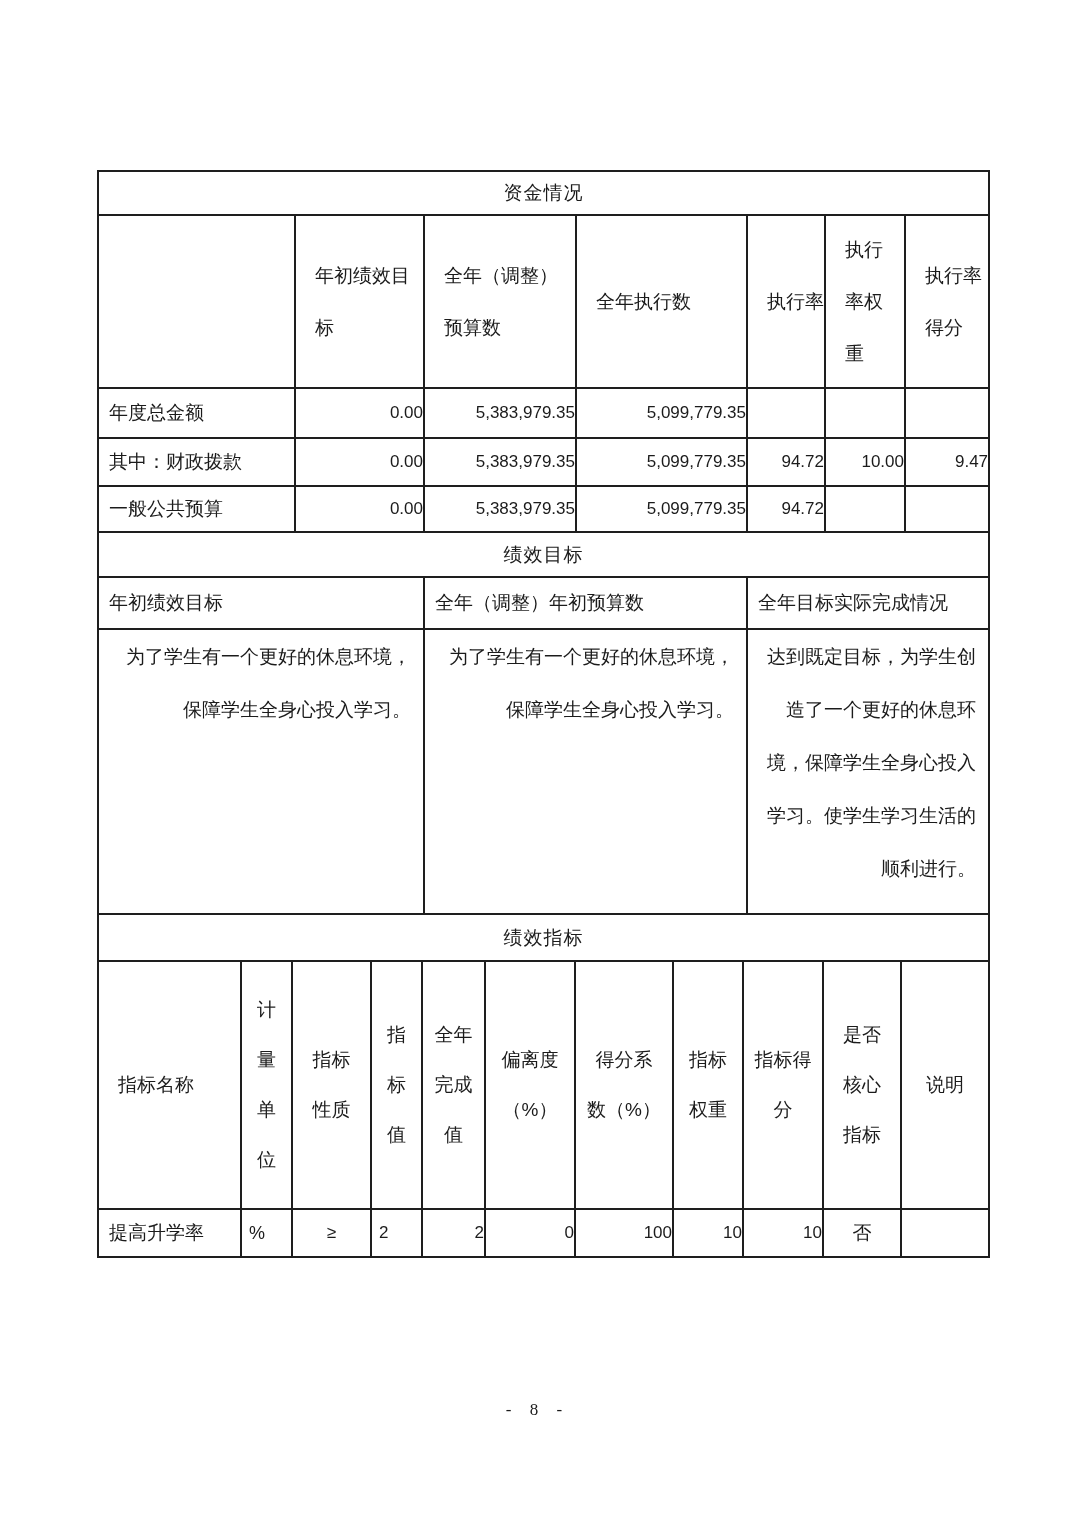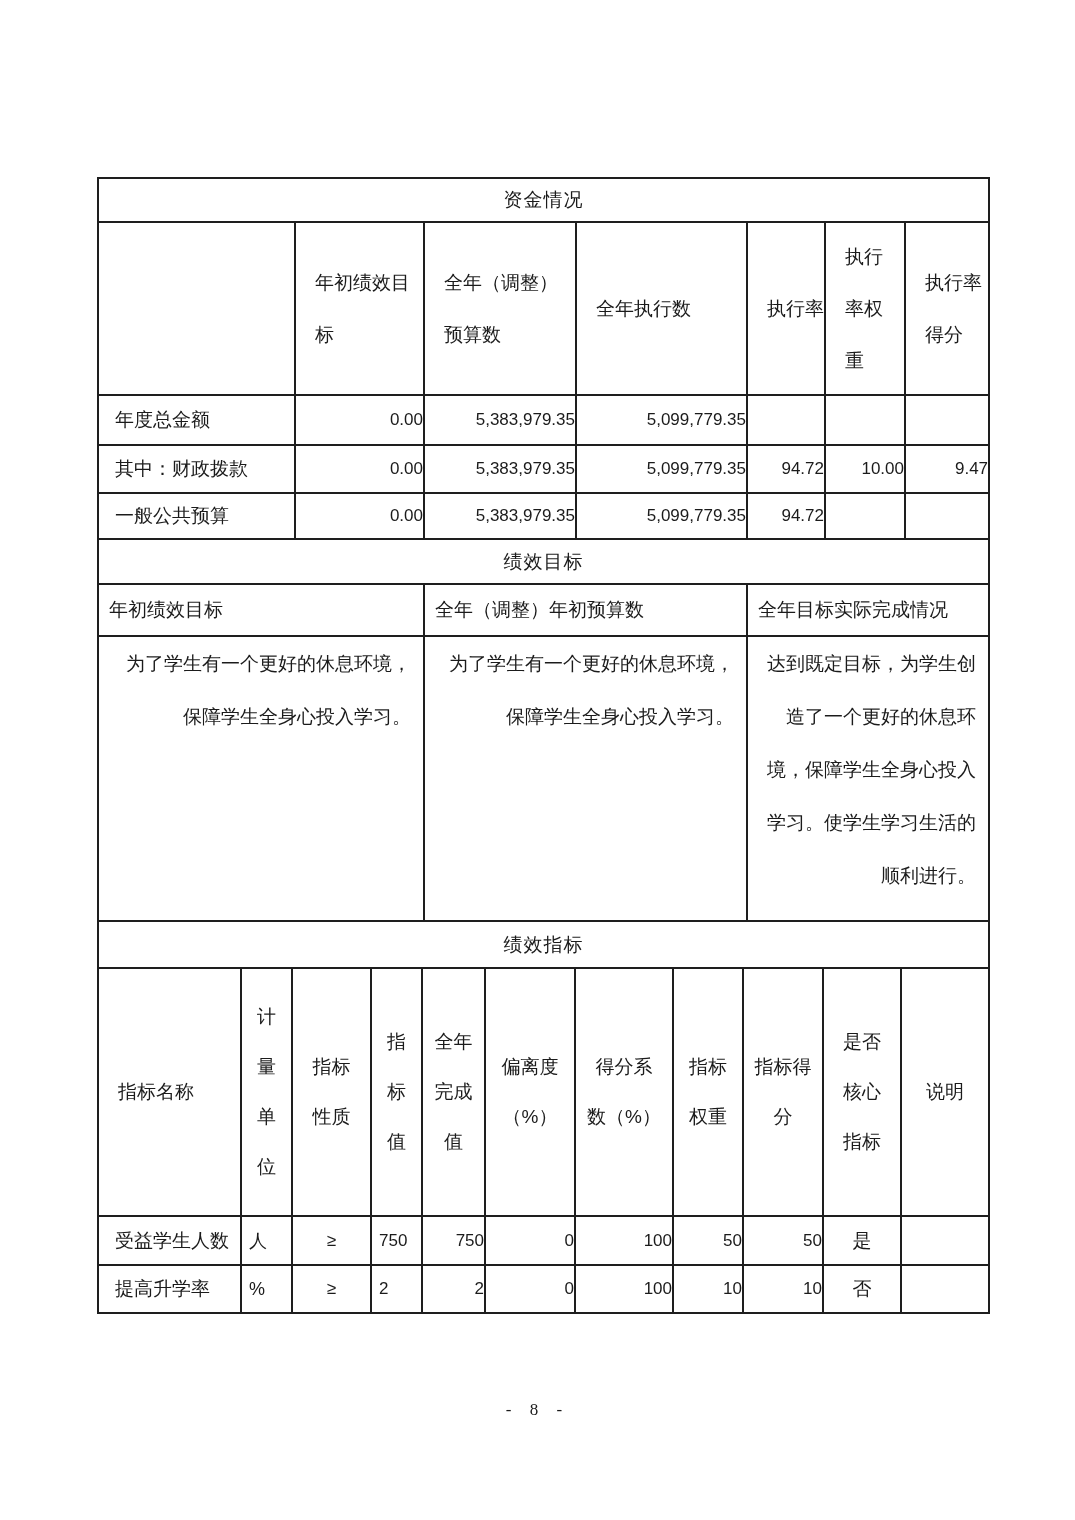--- a/index.html
+++ b/index.html
@@ -4,21 +4,21 @@
 <style>
   * { box-sizing: border-box; }
   html, body {
     margin: 0; padding: 0;
     width: 1075px; height: 1520px;
     background: #ffffff;
     font-family: "Liberation Sans", sans-serif;
     color: #1b1b1b;
   }
   .page { position: relative; width: 1075px; height: 1520px; background: #fff; overflow: hidden; }
-  .doc { position: absolute; left: 97px; top: 177px; width: 709px; }
+  .doc { position: absolute; left: 97px; top: 170px; width: 709px; }
   table.tbl {
     border-collapse: collapse;
     table-layout: fixed;
     width: 891px;
   }
   table.tbl + table.tbl { margin-top: -2px; }
   td {
     border: 2px solid #1e1e1e;
     padding: 0;
     font-size: 19px;
@@ -30,21 +30,21 @@
     white-space: pre-line;
     line-height: 52px;
     padding-left: 19px;
     text-align: left;
   }
   td.hcell-c {
     white-space: pre-line;
     line-height: 50px;
     text-align: center;
   }
-  td.lbl { text-align: left; padding-left: 16px; }
+  td.lbl { text-align: left; padding-left: 10px; }
   td.num { font-size: 17px; text-align: right; }
   td.numl { font-size: 17px; text-align: left; padding-left: 7px; }
   td.unit { text-align: left; padding-left: 7px; font-size: 18px; }
   td.sym { font-size: 17px; text-align: center; }
   td.ctr { text-align: center; }
   td.goal-hdr { text-align: left; padding-left: 10px; }
   td.goal-body {
     vertical-align: top;
     white-space: pre-line;
     line-height: 53px;
@@ -191,33 +191,20 @@
 数（%）</td>
           <td class="hcell-c">指标
 权重</td>
           <td class="hcell-c">指标得
 分</td>
           <td class="hcell-c">是否
 核心
 指标</td>
           <td class="hcell-c">说明</td>
         </tr>
-        <tr style="height:49px">
-          <td class="lbl">受益学生人数</td>
-          <td class="unit">人</td>
-          <td class="sym">≥</td>
-          <td class="numl">750</td>
-          <td class="num">750</td>
-          <td class="num">0</td>
-          <td class="num">100</td>
-          <td class="num">50</td>
-          <td class="num">50</td>
-          <td class="ctr">是</td>
-          <td class="ctr"></td>
-        </tr>
         <tr style="height:48px">
           <td class="lbl">提高升学率</td>
           <td class="unit">%</td>
           <td class="sym">≥</td>
           <td class="numl">2</td>
           <td class="num">2</td>
           <td class="num">0</td>
           <td class="num">100</td>
           <td class="num">10</td>
           <td class="num">10</td>

